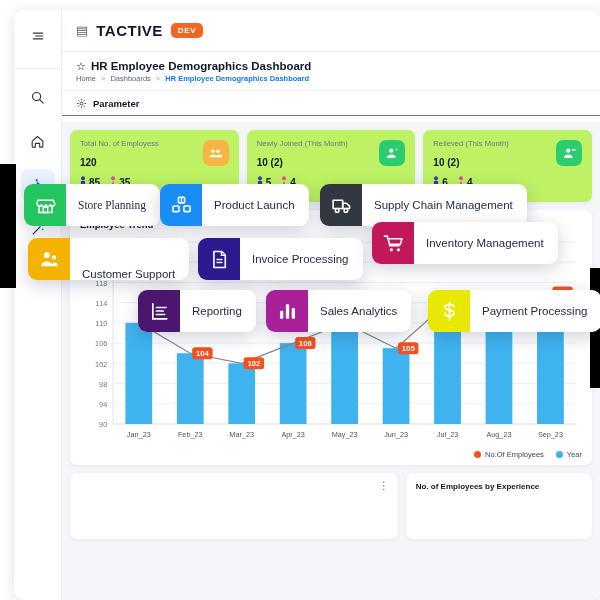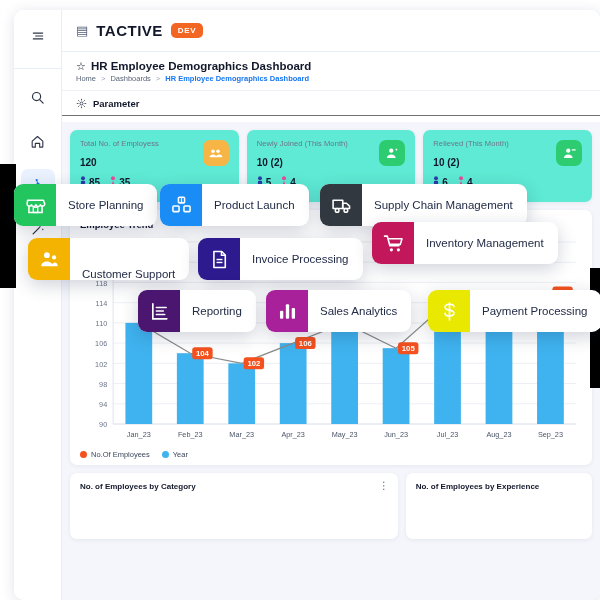--- a/index.html
+++ b/index.html
@@ -71,41 +71,41 @@
     height: 25px; display: flex; align-items: center; gap: 6px;
     padding: 0 14px; border-bottom: 1px solid #737373; background: #fff;
   }
   .param-label { font-size: 9.5px; font-weight: bold; color: #12182b; }
 
   .canvas { position: absolute; left: 0; right: 0; top: 112px; bottom: 0; background: #f4f6fb; padding: 8px; overflow: hidden; }
 
   
   .kpi-row { display: flex; gap: 8px; }
   .kpi {
-    flex: 1; background: #5eead4; border-radius: 7px; padding: 9px 10px 8px;
+    flex: 1; background: #bef264; border-radius: 7px; padding: 9px 10px 8px;
     box-shadow: 0 1px 4px rgba(25,40,90,.07); position: relative; height: 72px;
   }
   .kpi-label { font-size: 7.5px; color: #6b7487; letter-spacing: .1px; }
   .kpi-value { font-size: 10px; font-weight: bold; color: #12182b; margin-top: 9px; }
   .kpi-sub { display: flex; gap: 10px; margin-top: 8px; align-items: center; }
   .kpi-chip { display: flex; align-items: center; gap: 3px; font-size: 10px; font-weight: bold; color: #12182b; }
   .kpi-icon {
     position: absolute; right: 10px; top: 10px; width: 26px; height: 26px;
     border-radius: 7px; display: flex; align-items: center; justify-content: center; color: #fff;
   }
 
   
   .panel {
     margin-top: 8px; background: #fff; border-radius: 7px;
     box-shadow: 0 1px 4px rgba(25,40,90,.07); padding: 9px 10px 6px;
   }
   .panel-title { font-size: 9.5px; font-weight: bold; color: #12182b; }
   .chart-wrap { position: relative; height: 214px; margin-top: 4px; }
 
-  .legend { display: flex; justify-content: flex-start; gap: 12px; margin-top: 2px; }
+  .legend { display: flex; justify-content: flex-end; gap: 12px; margin-top: 2px; }
   .lg { display: flex; align-items: center; gap: 4px; font-size: 7.5px; color: #3c465c; }
   .dot { width: 7px; height: 7px; border-radius: 50%; display: inline-block; }
 
   .bottom-row { display: flex; gap: 8px; margin-top: 8px; }
   .bpanel {
     background: #fff; border-radius: 7px; box-shadow: 0 1px 4px rgba(25,40,90,.07);
     padding: 9px 10px; height: 66px; position: relative;
   }
   .bpanel.wide { flex: 1.85; }
   .bpanel.narrow { flex: 1; }
@@ -377,37 +377,36 @@
           </span>
           <span class="lg">
             <span class="dot" style="background:#3fb3ef"></span>
             <span>Year</span>
           </span>
         </div>
       </div>
 
       <div class="bottom-row">
         <div class="bpanel wide">
-          <div class="bpanel-title">No. of Employees by Category</div>
           <div class="kebab">⋮</div>
         </div>
         <div class="bpanel narrow">
           <div class="bpanel-title">No. of Employees by Experience</div>
         </div>
       </div>
 
     </div>
   </div>
 </div>
 
 <div class="band" id="band-left"></div>
 <div class="band" id="band-right"></div>
 
 <div id="pill-layer">
-    <div class="pill" style="left: 14px; top: 184px;">
+    <div class="pill" style="left: 24px; top: 184px; font-family: Liberation Serif, serif;">
       <div class="pill-ic" style="background: rgb(34, 197, 94);">
         <svg viewBox="0 0 24 24">
           <path d="M3 6h18l1.6 4.2a2.6 2.6 0 0 1-5 .9 2.6 2.6 0 0 1-5.1 0 2.6 2.6 0 0 1-5.1 0 2.6 2.6 0 0 1-5-.9z" fill="none" stroke="#fff" stroke-width="1.8" stroke-linejoin="round"></path>
           <path d="M4.5 12.4V20h15v-7.6" fill="none" stroke="#fff" stroke-width="1.8"></path>
           <rect x="9.5" y="14" width="5" height="6" fill="none" stroke="#fff" stroke-width="1.6"></rect>
         </svg>
       </div>
       <div class="pill-tx">Store Planning</div>
     </div>
     <div class="pill" style="left: 160px; top: 184px;">

